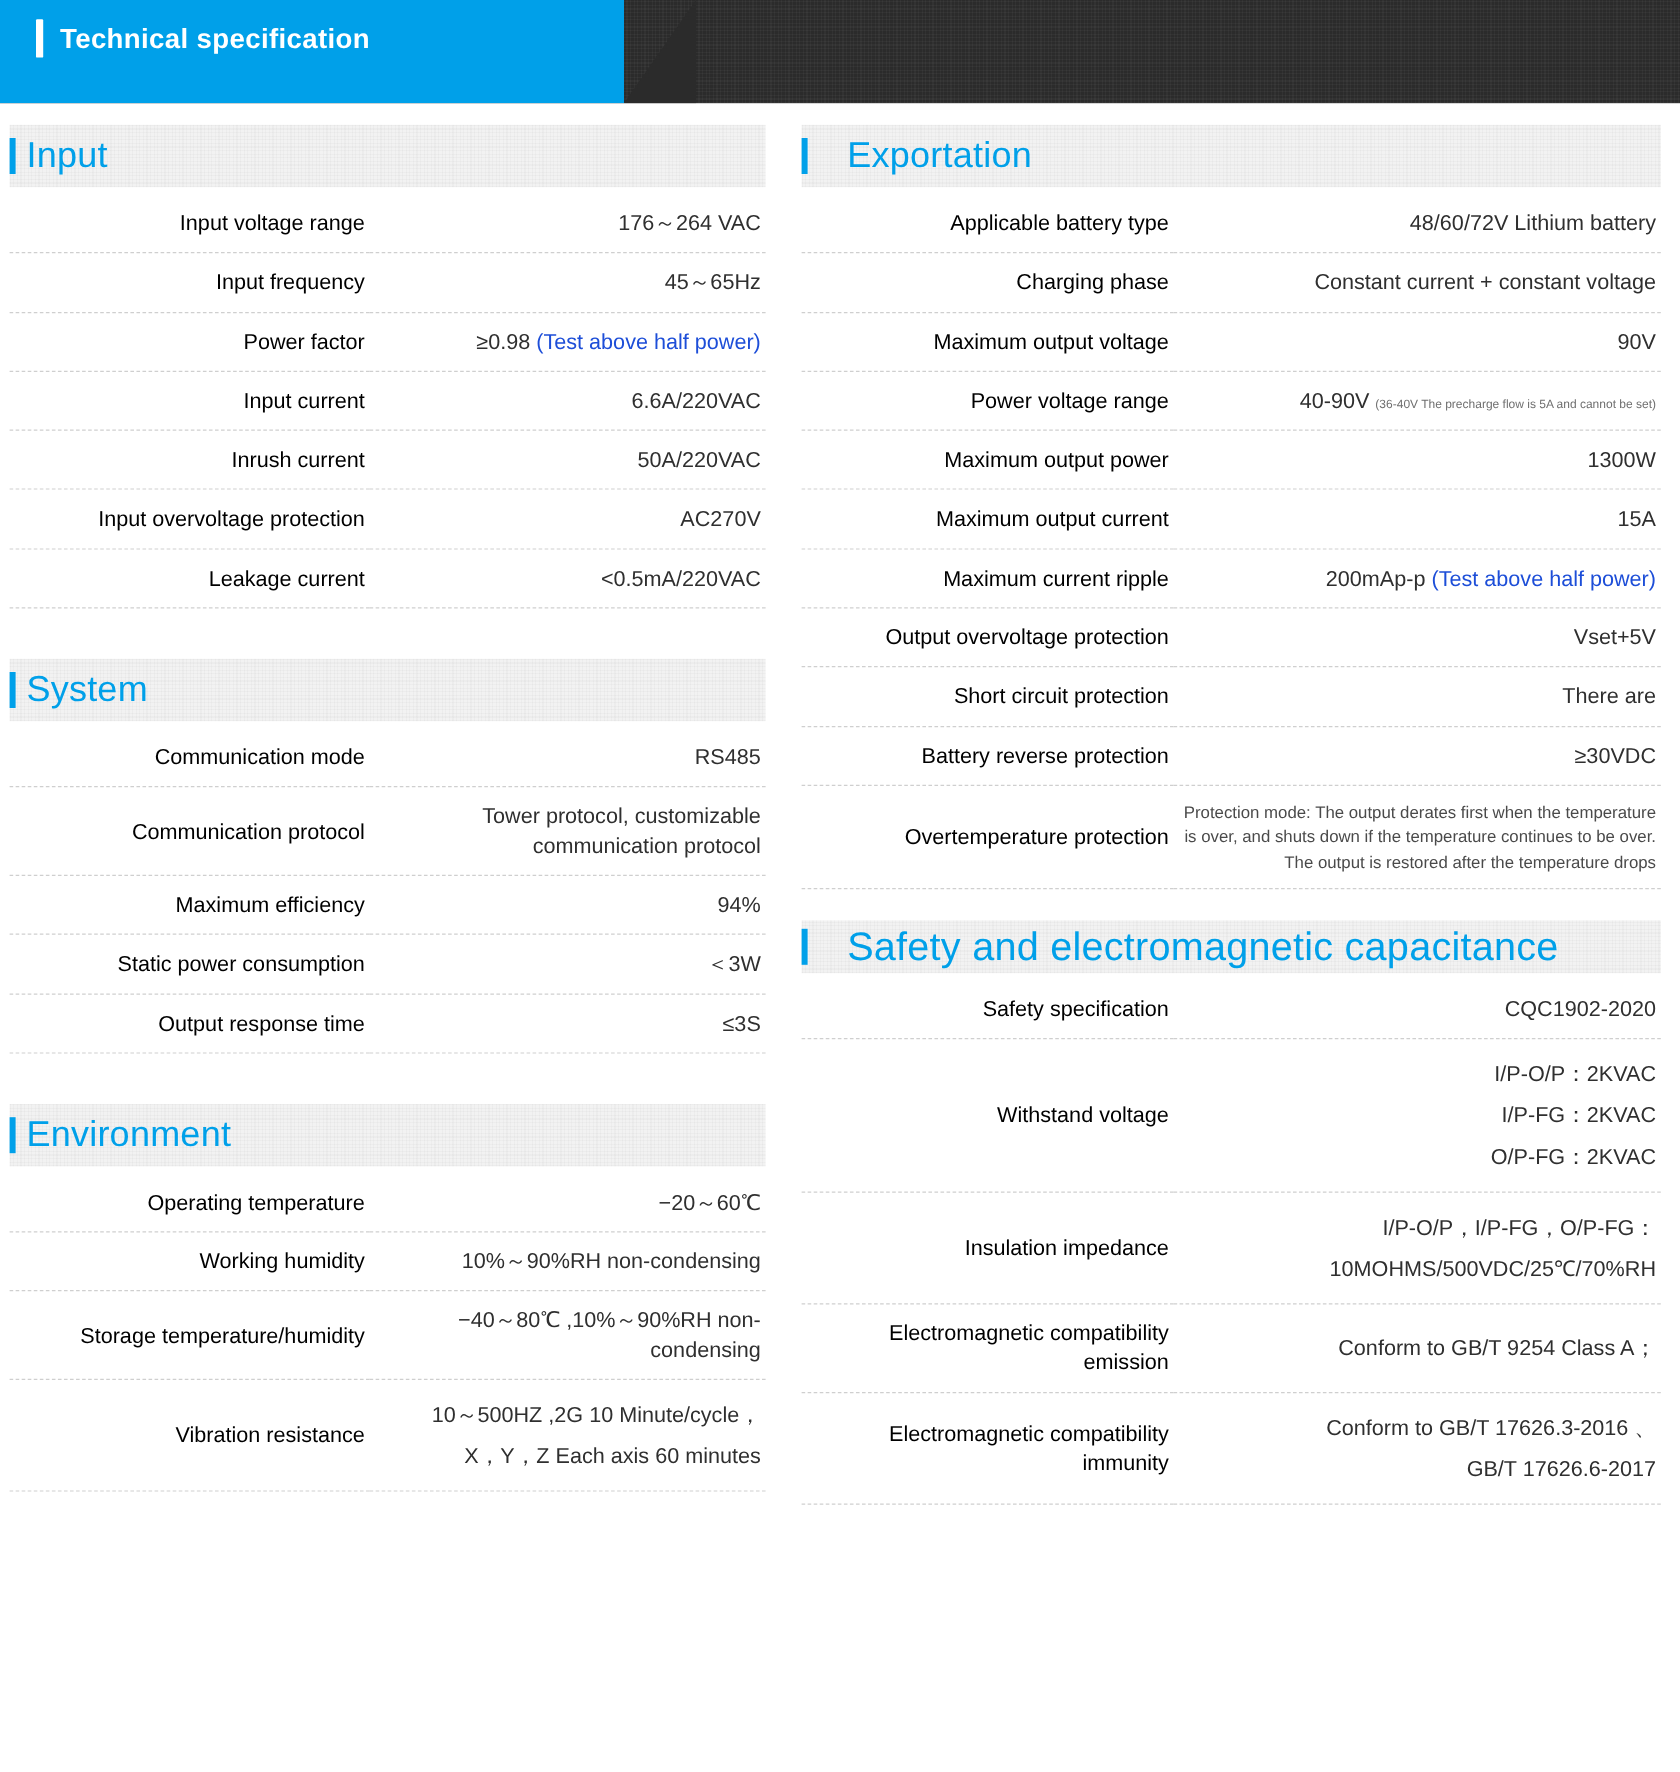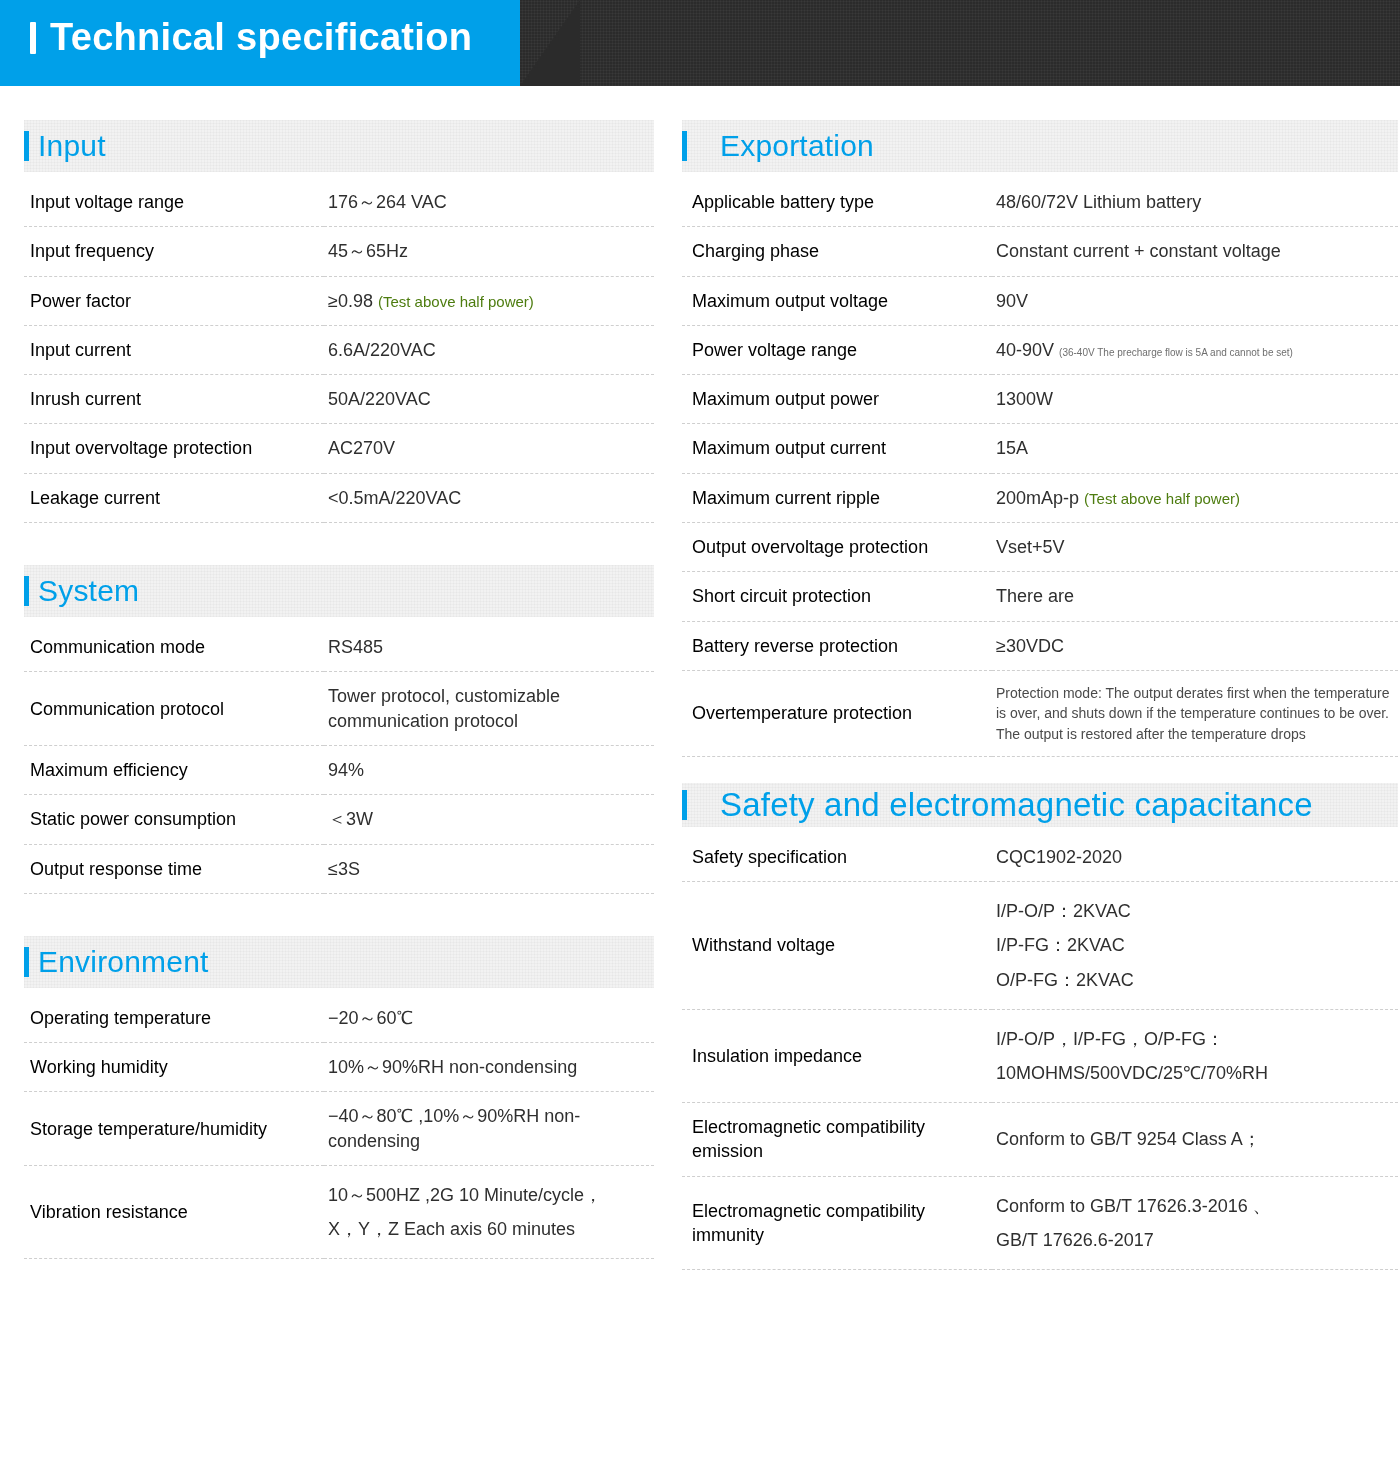--- a/index.html
+++ b/index.html
@@ -41,41 +41,42 @@
     right: -60px; top: 0;
     width: 0; height: 0;
     border-style: solid;
     border-width: 0 0 86px 60px;
     border-color: transparent transparent #2b2b2b transparent;
   }
   .header-title {
     position: absolute;
     left: 30px; top: 16px;
     color: #ffffff;
-    font-size: 38px;
+    font-size: 23px;
     font-weight: bold;
     letter-spacing: 0.3px;
     z-index: 3;
     display: flex;
     align-items: center;
     gap: 14px;
   }
   .title-bar {
     display: inline-block;
     width: 6px;
     height: 32px;
     background: #ffffff;
     border-radius: 1px;
   }
 
   
   .columns {
     position: relative;
     display: flex;
-    padding: 16px;
+    padding: 0;
+    text-align: right;
   }
   .col-left {
     width: 660px;
     padding: 18px 20px 0 0;
     margin-left: 0;
   }
   .col-right {
     width: 740px;
     padding: 18px 6px 0 0;
   }
@@ -127,22 +128,22 @@
   .spec td.label {
     width: 300px;
     padding-left: 6px;
     color: #000000;
   }
   .spec td.value {
     padding-left: 4px;
     color: #2f2f2f;
   }
   .note {
-    font-size: 15px;
-    color: #4d7c0f;
+    font-size: 18px;
+    color: #1d4ed8;
   }
   .note-sm {
     font-size: 10px;
     color: #6f6f6f;
   }
   .multi {
     display: block;
     font-size: 14px;
     color: #4a4a4a;
     line-height: 1.45;

